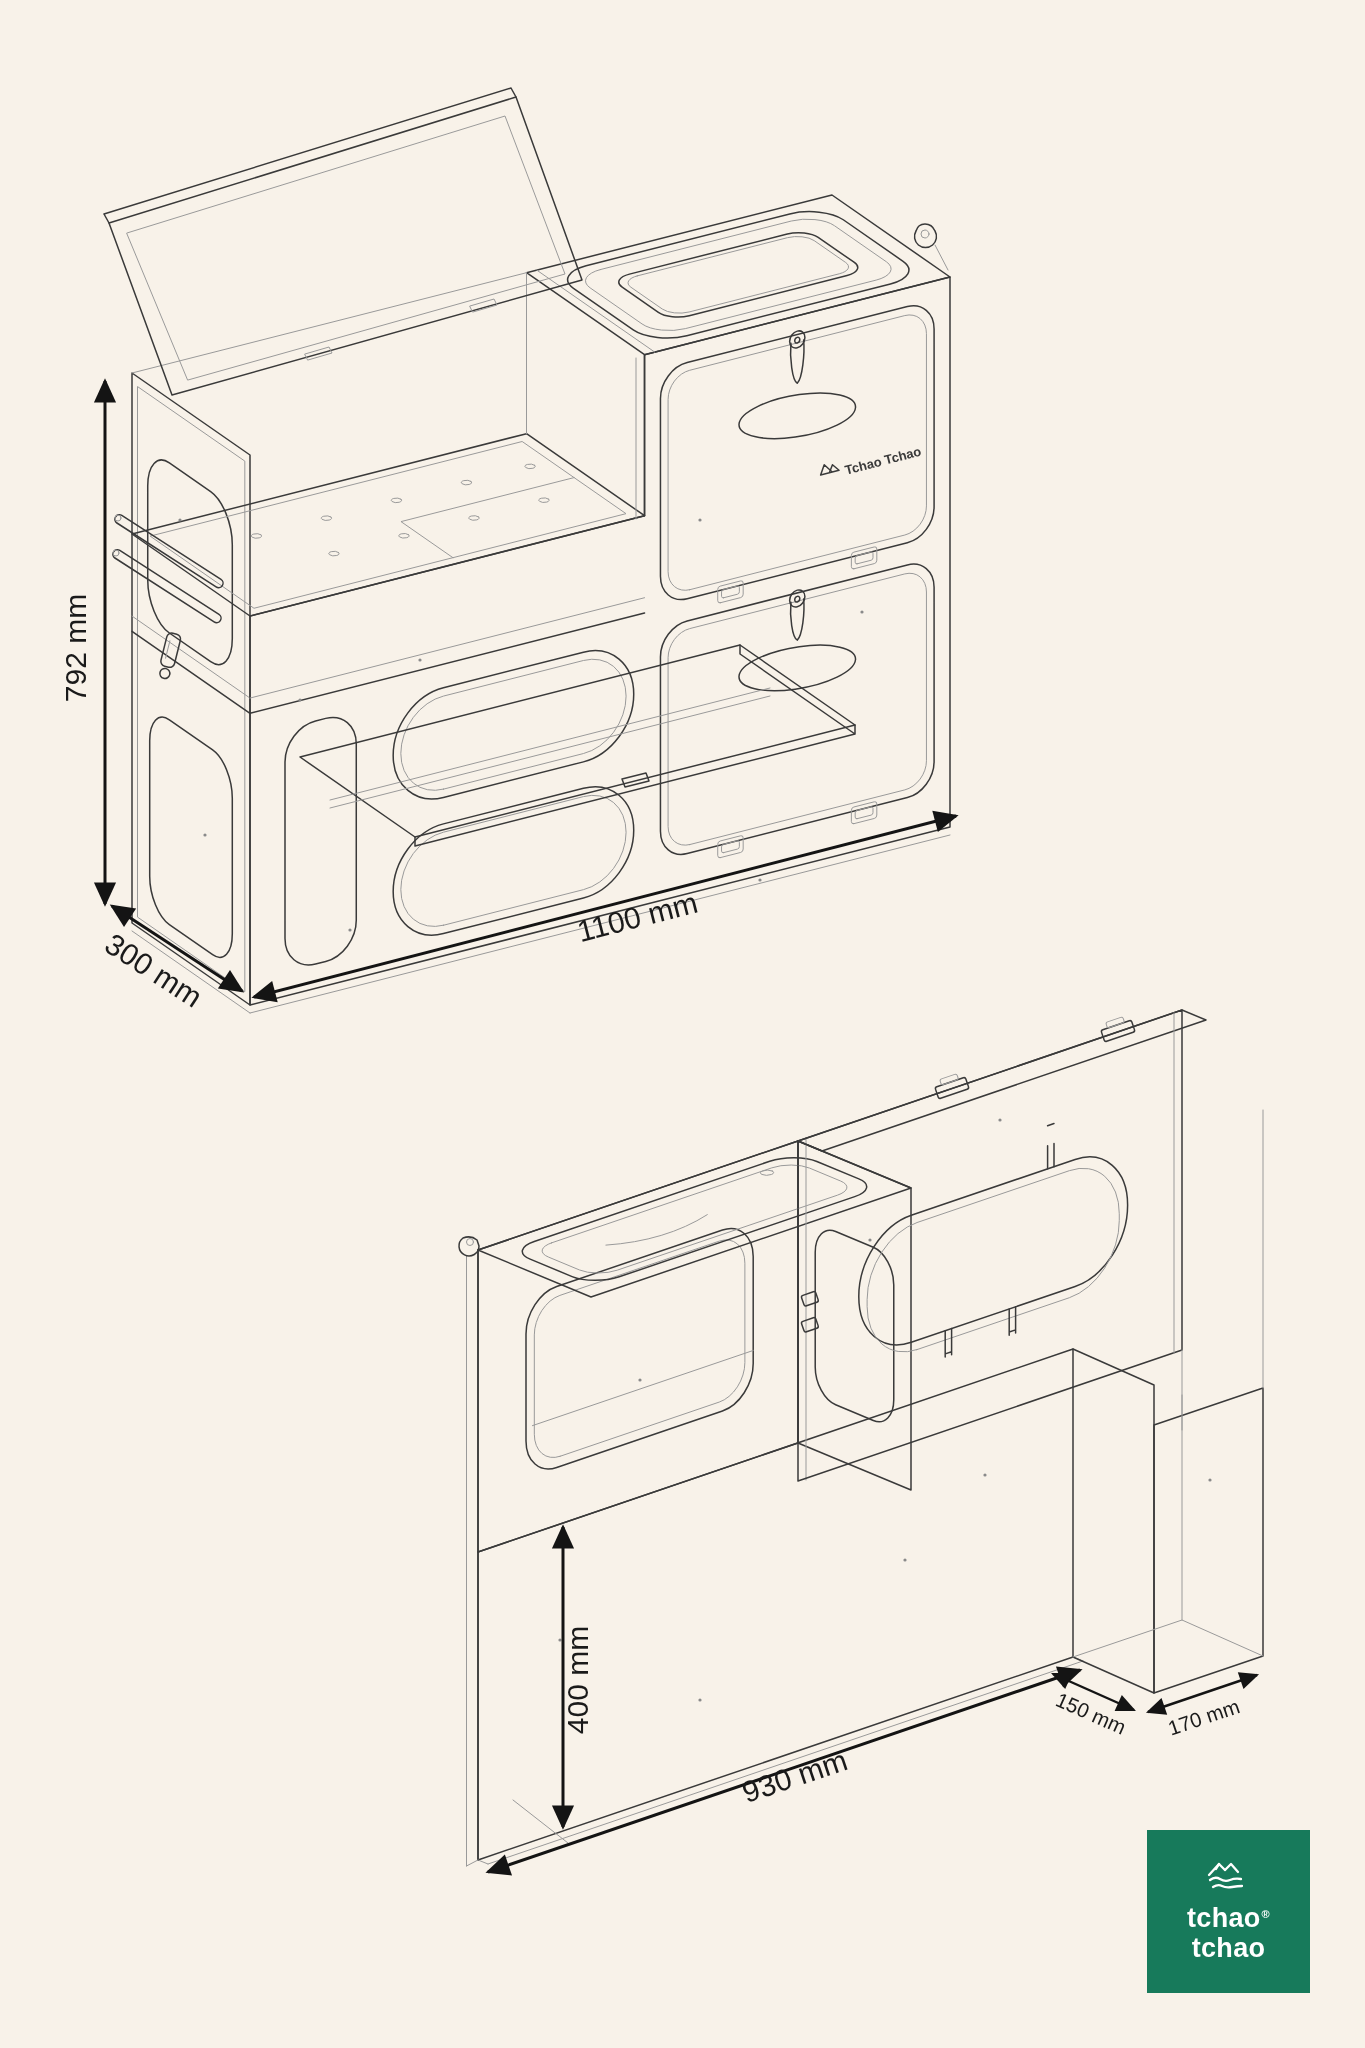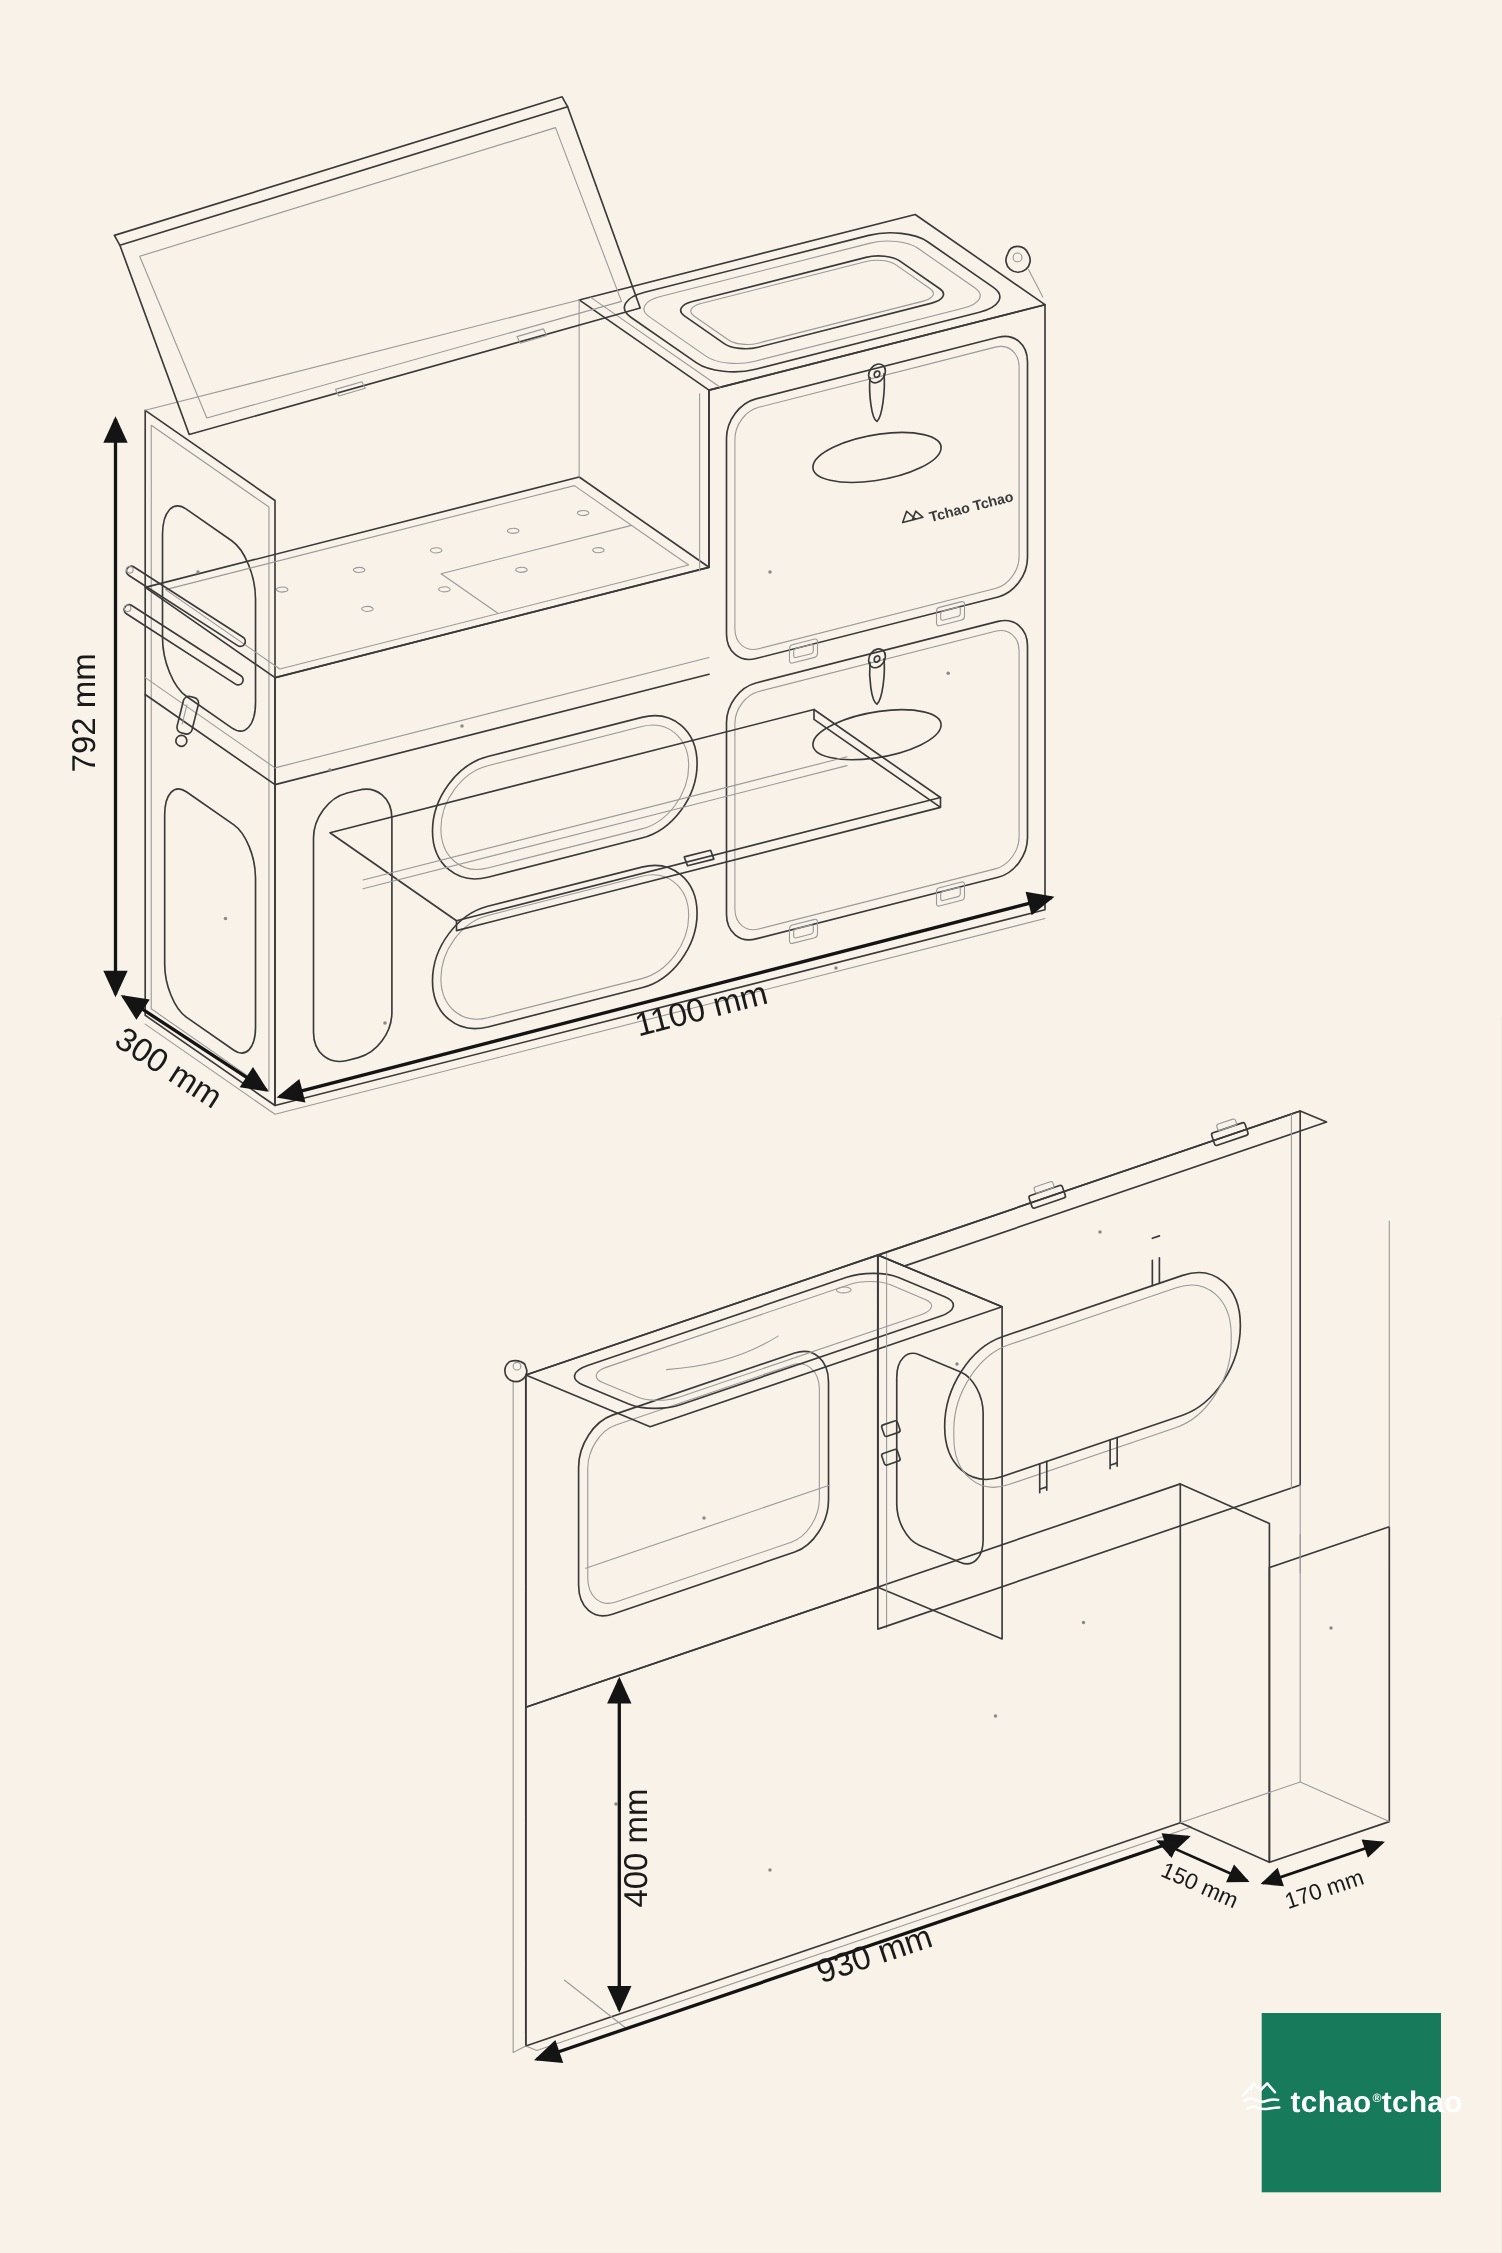--- a/index.html
+++ b/index.html
@@ -14,21 +14,21 @@
   .lt   { stroke:#9a9a9a; stroke-width:1;   fill:none; stroke-linecap:round; stroke-linejoin:round; }
   .dot  { fill:#8a8a8a; stroke:none; }
   .dim  { stroke:#141414; stroke-width:3; fill:none; }
   .dim2 { stroke:#141414; stroke-width:2.4; fill:none; }
   .dimtxt  { fill:#1a1a1a; font-size:30px; text-anchor:middle; }
   .dimtxt2 { fill:#1a1a1a; font-size:20.5px; text-anchor:middle; }
   .branding { fill:#3a3a3a; font-size:13px; font-weight:bold; text-anchor:middle; }
   .logo {
     position:absolute; left:1147px; top:1830px; width:163px; height:163px;
     background:#177A5B; color:#ffffff;
-    display:flex; flex-direction:row; align-items:center; justify-content:center;
+    display:flex; flex-direction:column; align-items:center; justify-content:center;
   }
   .logo .icon { margin-bottom:7px; }
   .logo .word { font-size:27px; font-weight:bold; line-height:1.12; letter-spacing:0.3px; white-space:nowrap; }
   .logo .reg  { font-size:11px; font-weight:bold; position:relative; top:-9px; margin-left:1px; }
 </style>
 </head>
 <body>
 
 <div class="canvas">
   <svg class="scene" width="1365" height="2048" viewBox="0 0 1365 2048">

